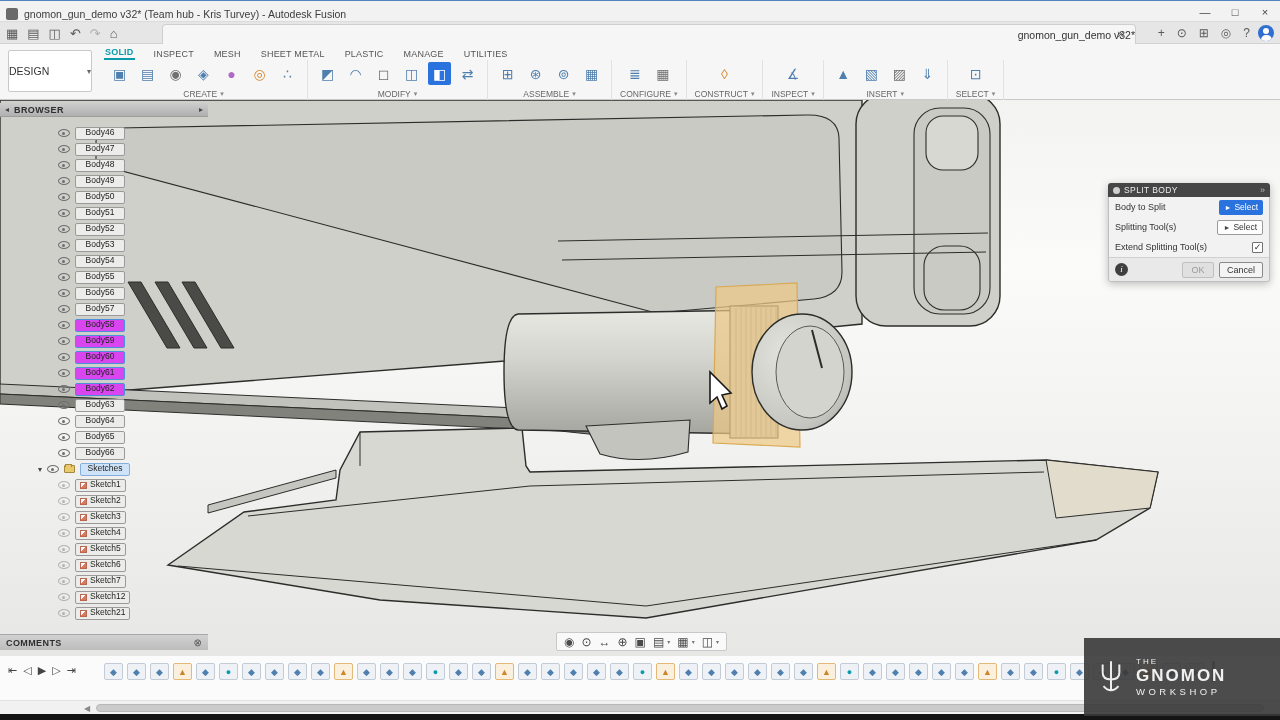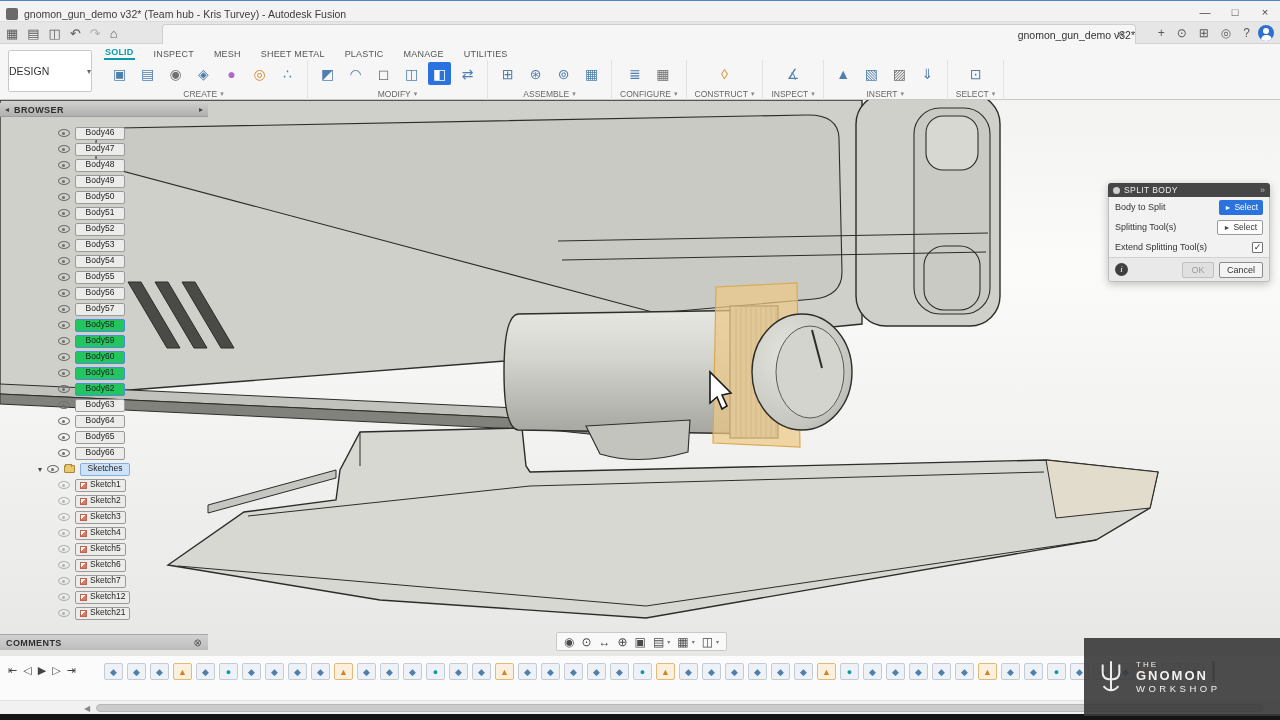--- a/index.html
+++ b/index.html
@@ -53,21 +53,21 @@
   #browser-head .bh-left{font-size:8px;color:#444;margin-right:5px}
   #browser-head .bh-title{font-size:9px;font-weight:bold;color:#2e2e2e;letter-spacing:.4px;flex:1}
   #browser-head .bh-right{font-size:8px;color:#444}
   #browser-rows{padding-top:8px}
   .brow{height:16px;display:flex;align-items:center;padding-left:58px;gap:5px}
   .brow.folderrow{padding-left:38px}
   .eye{position:relative;width:12px;height:8px;border:1px solid #6f6f6f;border-radius:50%;flex:0 0 auto}
   .eye .dot{position:absolute;left:3.2px;top:1.6px;width:3.2px;height:3.2px;background:#6f6f6f;border-radius:50%}
   .eye.dim{opacity:.45}
   .pill{min-width:50px;height:13px;line-height:11.5px;background:#ececea;border:1px solid #9a9a9a;border-radius:2px;font-size:8.5px;color:#222;text-align:center;padding:0 4px;display:inline-flex;align-items:center;justify-content:center;gap:3px}
-  .pill.sel{border-color:#4a90d9;background:#22c55e}
+  .pill.sel{border-color:#4a90d9;background:#d946ef}
   .pill.folderpill{background:#cfe3f8;border-color:#84aede}
   .caret{font-size:8px;color:#444}
   .folder{width:11px;height:8px;background:#e9c96d;border:1px solid #a8883c;border-radius:1px;position:relative;flex:0 0 auto}
   .folder:before{content:"";position:absolute;left:0;top:-2.5px;width:5px;height:2px;background:#e9c96d;border:1px solid #a8883c;border-bottom:none}
   .skicon{width:7px;height:7px;border:1px solid #bb6652;background:linear-gradient(135deg,#fff 45%,#d97a5f 45%);flex:0 0 auto}
 
   
   #comments-bar{position:absolute;left:0;top:634px;width:208px;height:16px;background:linear-gradient(#d2d2d2,#bcbcbc);border-top:1px solid #a8a8a8;display:flex;align-items:center;padding:0 6px;z-index:6}
   #comments-bar .c-title{font-size:9px;font-weight:bold;color:#2e2e2e;letter-spacing:.4px;flex:1}
   #comments-bar .c-close{font-size:10px;color:#555}
@@ -114,21 +114,21 @@
   .dok{width:32px;height:16px;background:#e0e0e0;border:1px solid #c0c0c0;border-radius:2px;color:#9a9a9a;font-size:9px;font-family:"Liberation Sans",sans-serif}
   .dcancel{width:44px;height:16px;background:#f4f4f4;border:1px solid #8a8a8a;border-radius:2px;color:#333;font-size:9px;font-family:"Liberation Sans",sans-serif}
 
   
   #viewcube{position:absolute;left:1198px;top:110px;width:70px;height:62px;z-index:7}
 
   
   #watermark{position:absolute;right:0;bottom:4px;width:196px;height:78px;background:rgba(56,56,56,.9);display:flex;align-items:center;gap:10px;padding:0 12px;z-index:9}
   #watermark .wm-text{display:flex;flex-direction:column;color:#f0f0f0}
   #watermark .wm-the{font-size:8px;letter-spacing:2px}
-  #watermark .wm-gnomon{font-size:13px;font-weight:bold;letter-spacing:2px;line-height:1.15}
+  #watermark .wm-gnomon{font-size:17px;font-weight:bold;letter-spacing:2px;line-height:1.15}
   #watermark .wm-workshop{font-size:9.5px;letter-spacing:3.5px}
 </style>
 </head>
 <body>
 
 <div id="app">
   <div id="top-line"></div>
 
   <div id="titlebar">
     <span class="appicon"></span>

